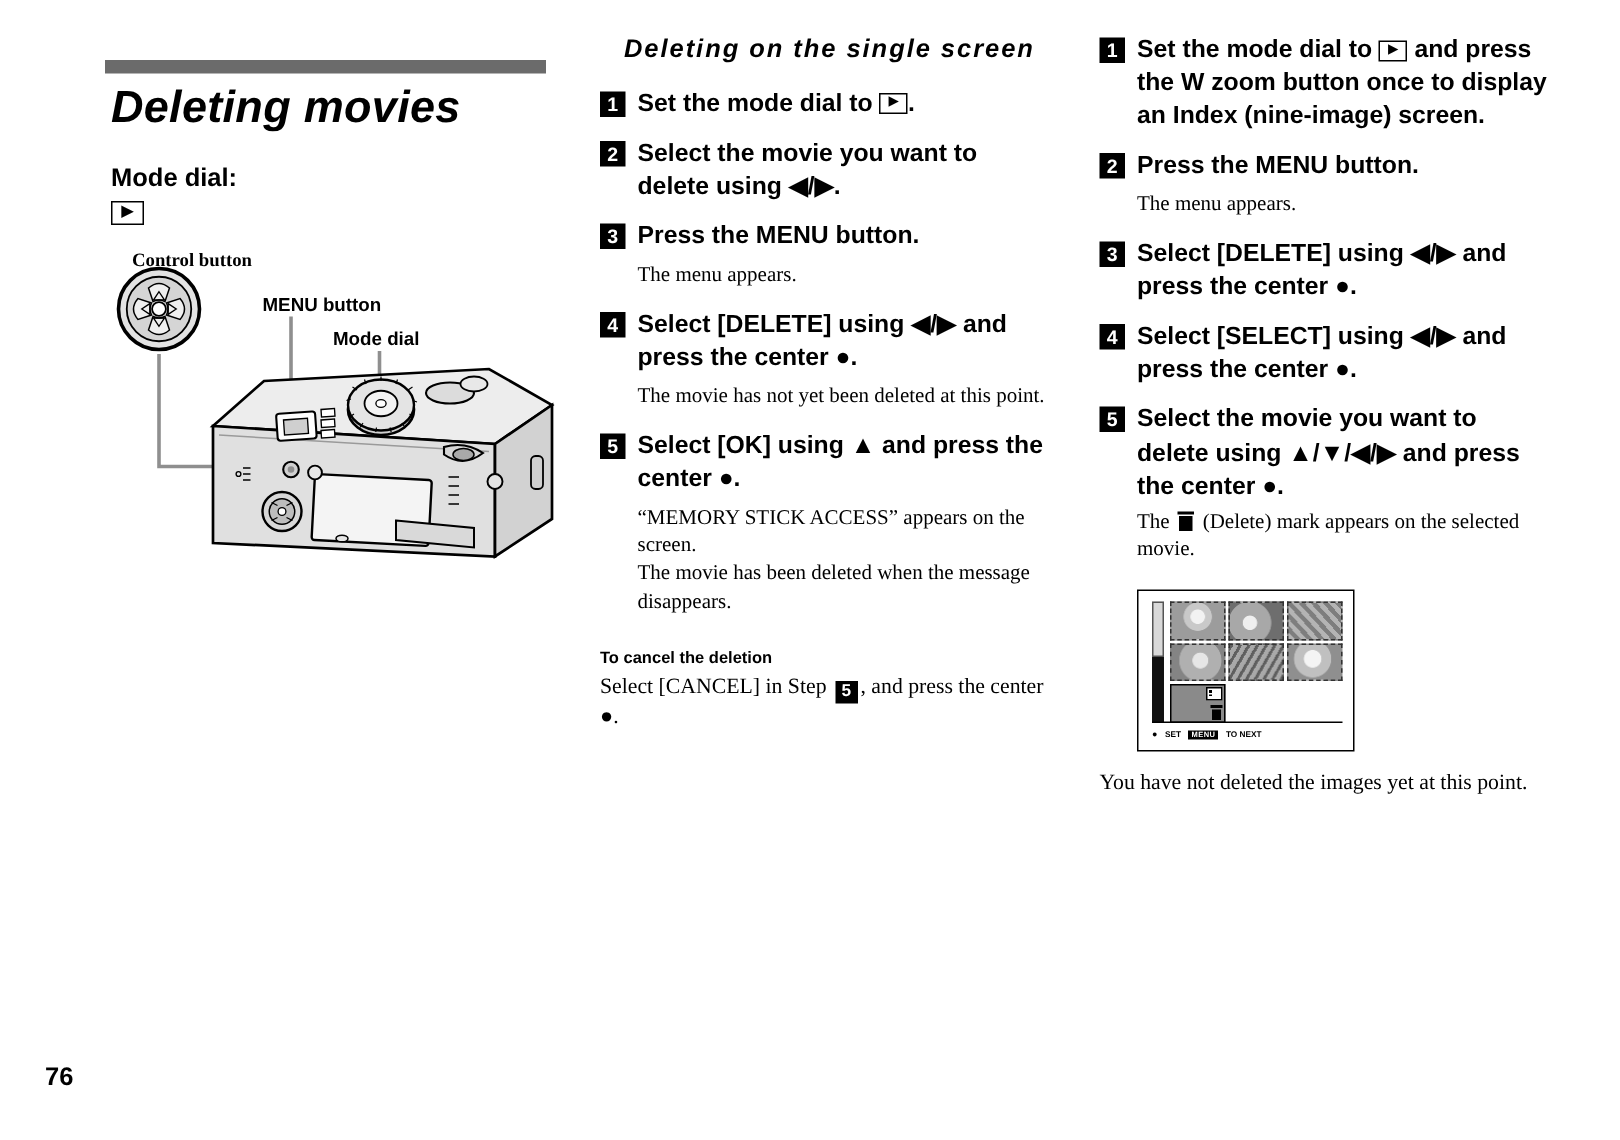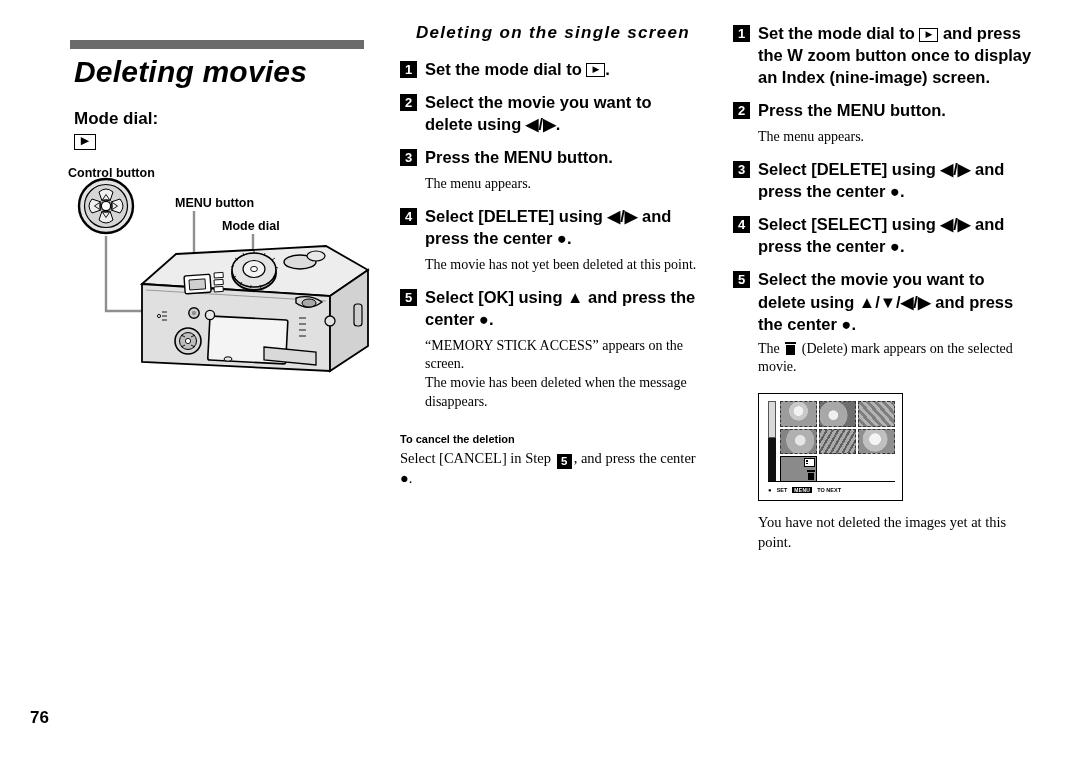--- a/index.html
+++ b/index.html
@@ -30,21 +30,21 @@
     display:inline-block;border:1.6px solid #000;
     width:20px;height:14px;line-height:12px;
     text-align:center;font-size:11px;vertical-align:middle;
     font-family:"DejaVu Sans", sans-serif;
   }
   .glyph-play.sm{width:17px;height:12px;line-height:10px;font-size:9px;}
 
   
   .figure{position:relative;width:330px;height:215px;margin-left:0;}
   .fig-label{position:absolute;font-size:12.5px;font-weight:bold;white-space:nowrap;}
-  .lbl-control{left:0;top:0px;}
+  .lbl-control{left:20px;top:0px;font-family:Liberation Serif, serif;}
   .lbl-menu{left:107px;top:30px;}
   .lbl-mode{left:154px;top:53px;}
 
   
   .col-mid{position:absolute;left:400px;top:22px;width:300px;}
   .col-right{position:absolute;left:733px;top:22px;width:300px;}
 
   .sect-head{
     font-size:17px;font-weight:bold;font-style:italic;
     letter-spacing:1.3px;line-height:1.28;margin:0 0 14px 16px;
@@ -329,17 +329,17 @@
         </div>
       </div>
       <div class="lcd-bar">
         <span class="setdot">●</span>
         <span>SET</span>
         <span class="menu-chip">MENU</span>
         <span>TO NEXT</span>
       </div>
     </div>
 
-    <p class="body-serif" style="margin-left:25px">You have not deleted the images yet at this point.</p>
+    <p class="body-serif" style="">You have not deleted the images yet at this point.</p>
   </div>
 
   <div class="folio">76</div>
 </div>
 
 </body></html>

